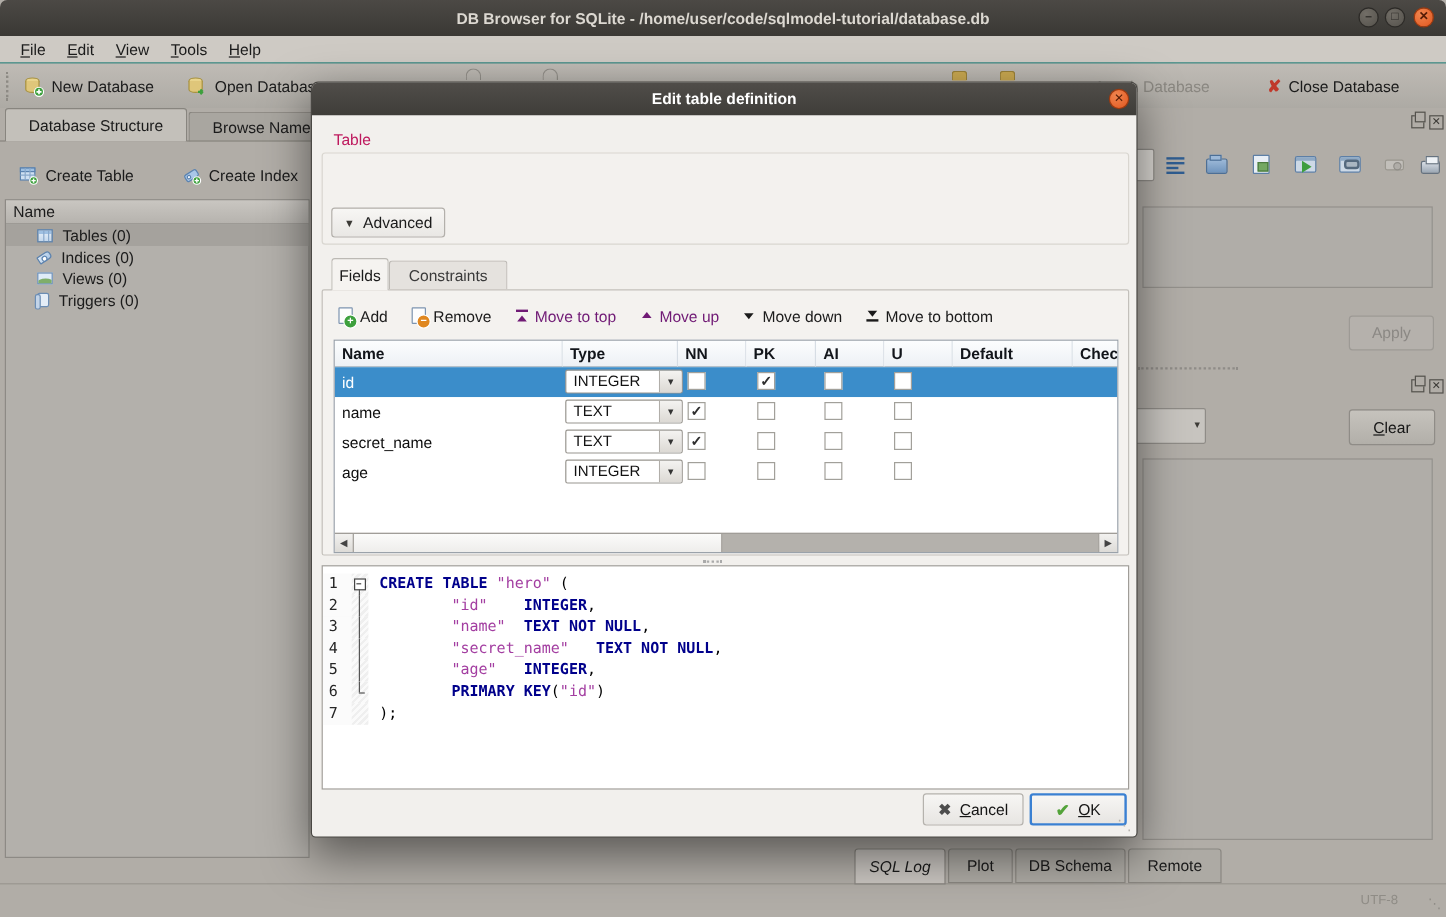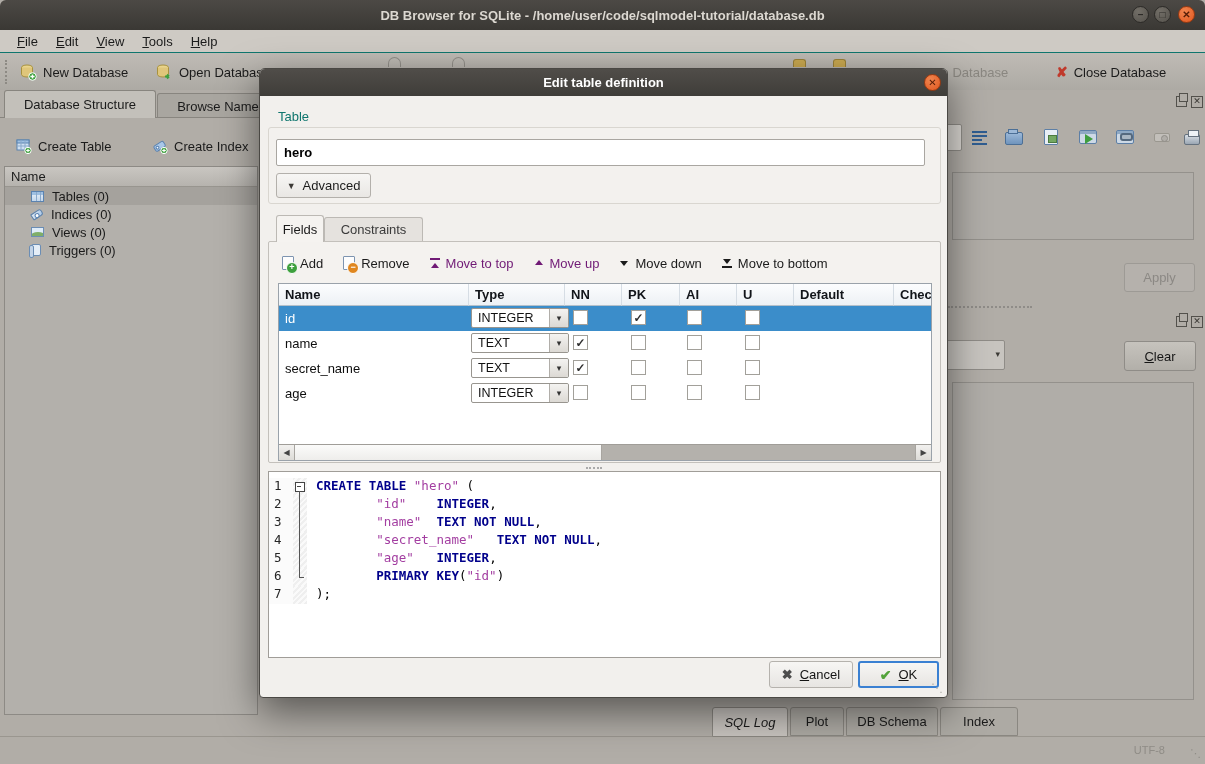--- a/index.html
+++ b/index.html
@@ -78,21 +78,21 @@
   .btab.active{background:#c9c5c0;height:30px;z-index:2}
   .statusline{left:0;top:736px;width:1205px;height:1px;background:#9a968f}
   .statusbar{left:0;top:737px;width:1205px;height:27px}
   .enc{position:absolute;right:40px;top:7px;color:#8f8c86;font-size:11px}
   .sgrip{position:absolute;color:#8f8c86;font-size:11px}
 
   
   .dialog{left:259px;top:68px;width:689px;height:630px;background:#f2f0ed;border:1px solid #4a4844;border-radius:6px 6px 4px 4px;box-shadow:0 14px 38px rgba(0,0,0,.5);z-index:10}
   .dtitle{position:absolute;left:0;top:0;right:0;height:27px;background:linear-gradient(#504d49,#3f3d39);border-radius:5px 5px 0 0;display:flex;align-items:center;justify-content:center;color:#fff;font-weight:bold}
   .dclose{position:absolute;right:6px;top:5px;width:17px;height:17px;border-radius:50%;background:radial-gradient(circle at 35% 30%,#f0854f,#e1571f);border:1px solid #9c3a10;color:#551c06;font-size:10px;line-height:15px;text-align:center}
-  .dlabel{position:absolute;color:#0f766e}
+  .dlabel{position:absolute;color:#be185d}
   .gframe{position:absolute;border:1px solid #d9d6d0;border-radius:3px;background:#f3f1ee}
   .dinput{position:absolute;background:#fff;border:1px solid #a9a6a1;border-radius:2px;font-weight:bold;font-size:13px;font-family:"Liberation Sans",sans-serif;padding:0 7px;color:#000}
   .advbtn{position:absolute;background:linear-gradient(#f7f6f4,#e9e7e4);border:1px solid #b3b0ab;border-radius:3px;display:flex;align-items:center;justify-content:center;gap:7px}
   .advbtn .tri{font-size:9px;color:#3c3a36}
   .dtab{position:absolute;top:146px;height:26px;border:1px solid #bcb9b4;border-bottom:none;border-radius:3px 3px 0 0;display:flex;align-items:center;justify-content:center}
   .dtab.active{background:#f5f3f0;z-index:2;height:27px}
   .dtab.inactive{background:#e5e2de;top:148px;height:24px;color:#3a3a3a}
   .dframe2{position:absolute;left:8px;top:172px;width:673px;height:222px;border:1px solid #c3c0bb;border-radius:2px;background:#f4f2ef}
   .ftoolbar{position:absolute;left:22px;top:180px;height:28px;display:flex;align-items:center;gap:20px}
   .ftb{display:flex;align-items:center;gap:6px;color:#1b1b1b}
@@ -278,37 +278,36 @@
   </div>
 <div class="rbtn enabled" style="left:1124px;top:341px;width:72px;height:30px">
     <span><u>C</u>lear</span>
   </div>
 <div class="abs rarea" style="left:952px;top:382px;width:242px;height:318px"></div>
 
 <div>
     <div class="btab active" style="left: 712px; width: 76px; font-style: italic;">SQL Log</div>
     <div class="btab" style="left: 790px; width: 54px;">Plot</div>
     <div class="btab" style="left: 846px; width: 92px;">DB Schema</div>
-    <div class="btab" style="left: 940px; width: 78px;">Index</div>
+    <div class="btab" style="left: 940px; width: 78px;">Remote</div>
   </div>
 <div class="abs statusline"></div>
 <div class="abs statusbar">
   <span class="enc">UTF-8</span>
   <span class="sgrip" style="right:4px;bottom:4px">⋱</span>
 </div>
 
 <div class="abs dialog">
   <div class="dtitle">
     <span>Edit table definition</span>
   </div>
   <span class="dclose">✕</span>
 
   <div class="dlabel" style="left:18px;top:40px">Table</div>
   <div class="gframe" style="left:8px;top:58px;width:673px;height:77px"></div>
-  <input class="dinput" style="left: 16px; top: 70px; width: 649px; height: 27px;" value="hero">
   <div class="advbtn" style="left:16px;top:104px;width:95px;height:25px">
     <span class="tri">▼</span>
     <span>Advanced</span>
   </div>
 
   <div class="dtab active" style="left:16px;width:48px">
       <span>Fields</span>
     </div>
   <div class="dtab inactive" style="left:64px;width:99px">
       <span>Constraints</span>

